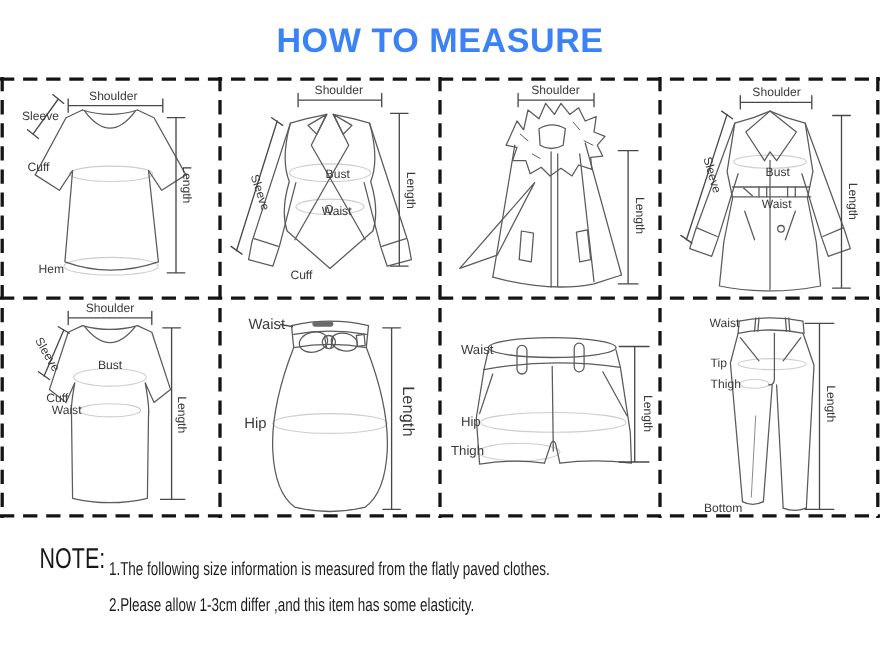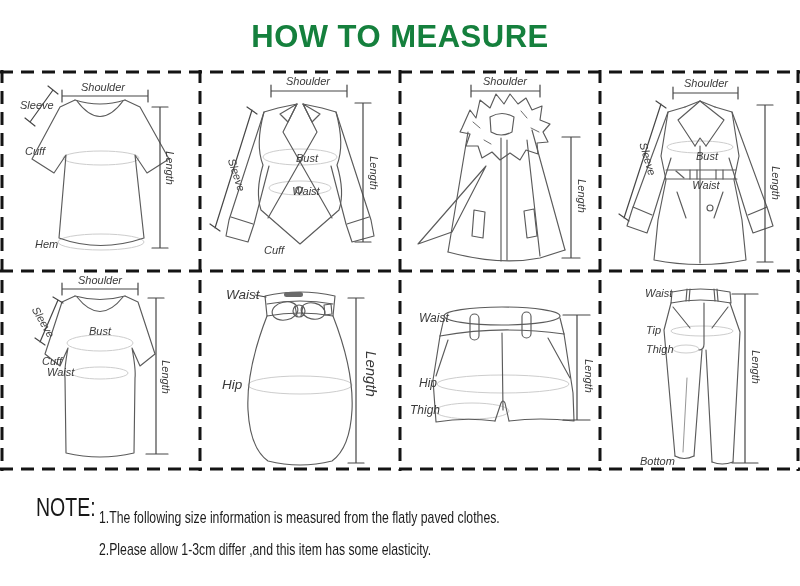--- a/index.html
+++ b/index.html
@@ -1,20 +1,20 @@
 <!DOCTYPE html>
 <html><head>
 <meta charset="utf-8">
 <style>
   html,body{margin:0;padding:0;background:#fff;}
   .page{position:relative;width:800px;height:586px;background:#ffffff;overflow:hidden;
         font-family:"Liberation Sans",sans-serif;}
   .title{position:absolute;top:19px;left:0;width:800px;text-align:center;
-         font-size:31px;font-weight:bold;letter-spacing:.5px;color:#15803d;}
-  .grid{position:absolute;top:70px;left:0;width:800px;height:401px;font-style:italic;}
+         font-size:31px;font-weight:bold;letter-spacing:.5px;color:#3b82f6;}
+  .grid{position:absolute;top:70px;left:0;width:800px;height:401px;}
   .panel{position:absolute;width:200px;height:200px;}
   .panel svg{display:block;width:200px;height:200px;}
   .p0{left:0;top:0}.p1{left:200px;top:0}.p2{left:400px;top:0}.p3{left:600px;top:0}
   .p4{left:0;top:200px}.p5{left:200px;top:200px}.p6{left:400px;top:200px}.p7{left:600px;top:200px}
   .gridlines{position:absolute;left:0;top:0;width:800px;height:401px;pointer-events:none;}
   svg text{font-family:"Liberation Sans",sans-serif;font-size:11px;fill:#3a3a3a;}
   svg text.lg{font-size:13.5px;}
   svg text.md{font-size:12px;}
   svg text.len-lg{font-size:15px;}
   .garment{stroke:#5b5b5b;fill:none;stroke-width:1.15;stroke-linejoin:round;stroke-linecap:round;}

